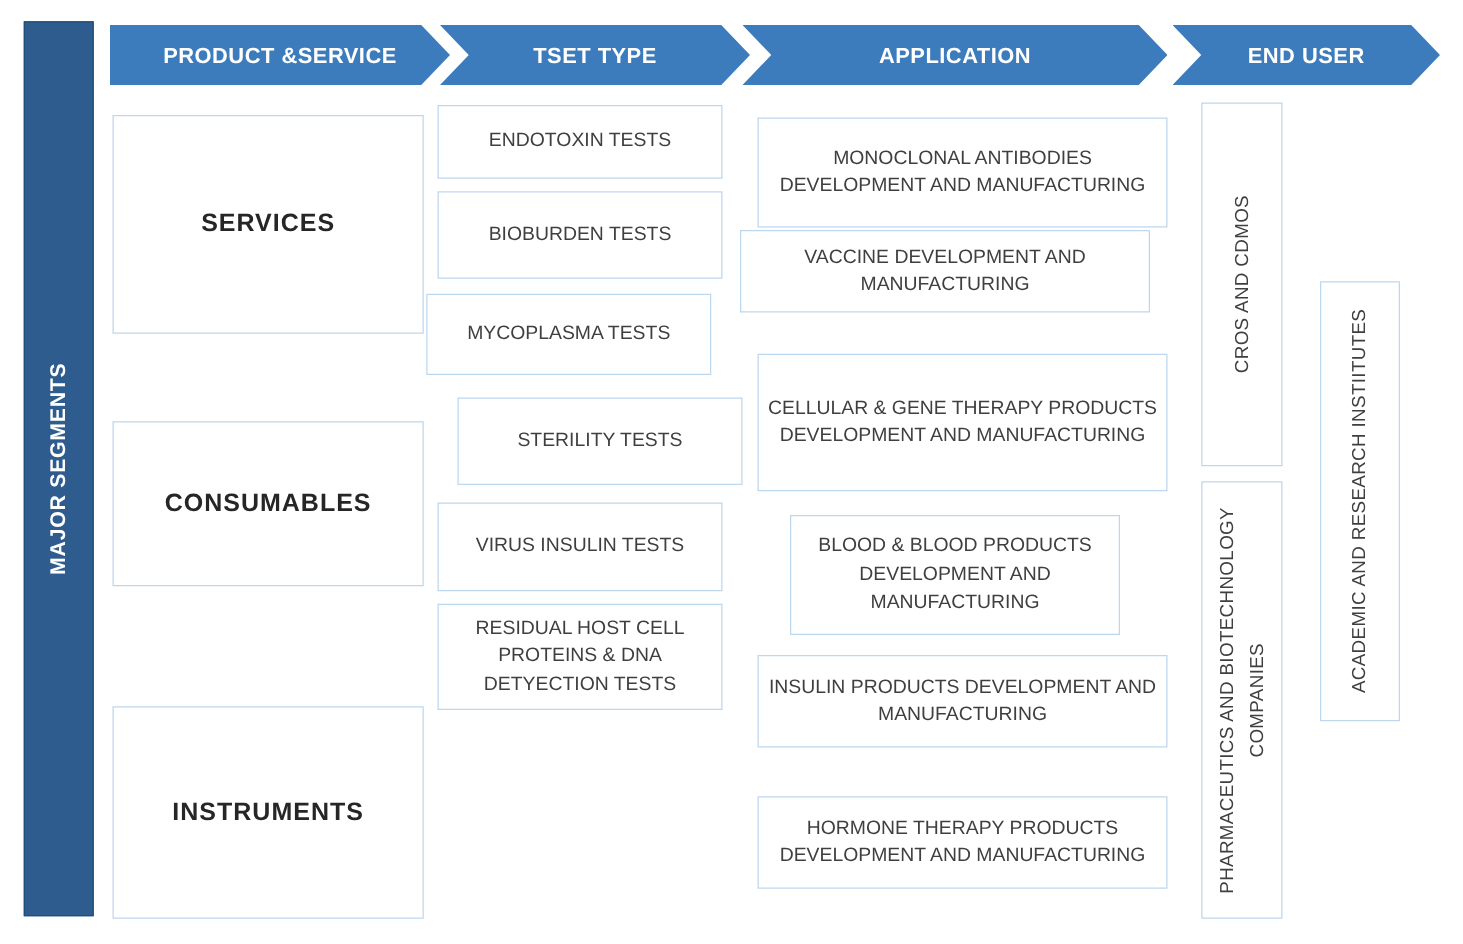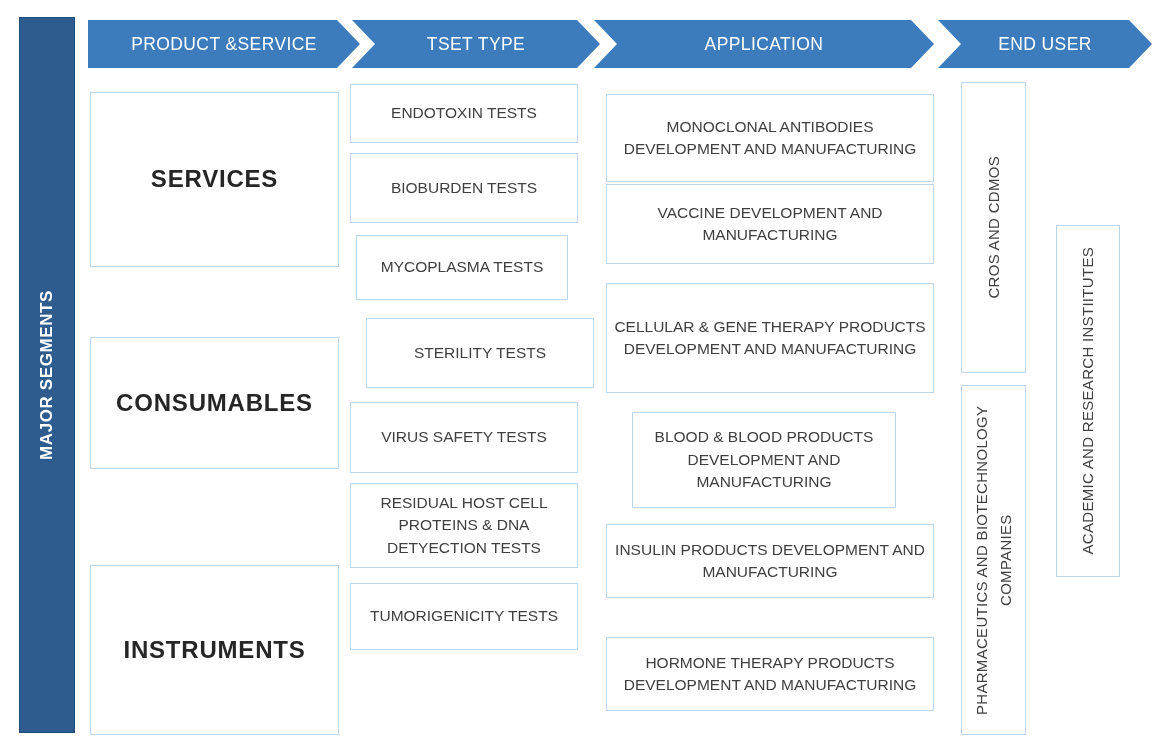--- a/index.html
+++ b/index.html
@@ -46,41 +46,41 @@
     position:absolute;top:20px;height:48px;
     background:var(--arrow-blue);
     display:flex;align-items:center;justify-content:center;
     clip-path:polygon(0 0, calc(100% - 23px) 0, 100% 50%, calc(100% - 23px) 100%, 0 100%, 23px 50%);
   }
   .arrow.first{
     clip-path:polygon(0 0, calc(100% - 23px) 0, 100% 50%, calc(100% - 23px) 100%, 0 100%);
   }
   .arrow span{
     color:var(--header-text);
-    font-weight:normal;
+    font-weight:bold;
     font-size:17.5px;
     letter-spacing:.4px;
     white-space:nowrap;
   }
   
   .box{
     position:absolute;
     background:#ffffff;
     border:1px solid var(--box-border);
     display:flex;align-items:center;justify-content:center;
     text-align:center;
     color:var(--text-dark);
     font-size:15.5px;
     line-height:1.45;
     padding:4px 0;
   }
   .box.segment{
     color:var(--segment-text);
     font-weight:bold;
-    font-size:24px;
+    font-size:20px;
     letter-spacing:.8px;
   }
   .box .vtext{
     max-height:100%;
     font-size:15px;
     line-height:1.6;
     letter-spacing:.3px;
   }
 </style>
 </head>
@@ -104,28 +104,27 @@
   <div class="arrow" style="left:938px;width:214px">
     <span>END USER</span>
   </div>
 
   <div class="box segment" style="left:90px;top:92px;width:249px;height:175px">SERVICES</div>
   <div class="box segment" style="left:90px;top:337px;width:249px;height:132px">CONSUMABLES</div>
   <div class="box segment" style="left:90px;top:565px;width:249px;height:170px">INSTRUMENTS</div>
 
   <div class="box" style="left:350px;top:84px;width:228px;height:59px">ENDOTOXIN TESTS</div>
   <div class="box" style="left:350px;top:153px;width:228px;height:70px">BIOBURDEN TESTS</div>
-  <div class="box" style="left:356px;top:235px;width:212px;height:65px">MYCOPLASMA TESTS</div>
+  <div class="box" style="left:341px;top:235px;width:228px;height:65px">MYCOPLASMA TESTS</div>
   <div class="box" style="left:366px;top:318px;width:228px;height:70px">STERILITY TESTS</div>
-  <div class="box" style="left:350px;top:402px;width:228px;height:71px">VIRUS SAFETY TESTS</div>
+  <div class="box" style="left:350px;top:402px;width:228px;height:71px">VIRUS INSULIN TESTS</div>
   <div class="box" style="left:350px;top:483px;width:228px;height:85px">RESIDUAL HOST CELL PROTEINS &amp; DNA DETYECTION TESTS</div>
-  <div class="box" style="left:350px;top:583px;width:228px;height:67px">TUMORIGENICITY TESTS</div>
 
   <div class="box" style="left:606px;top:94px;width:328px;height:88px">MONOCLONAL ANTIBODIES DEVELOPMENT AND MANUFACTURING</div>
-  <div class="box" style="left:606px;top:184px;width:328px;height:80px">VACCINE DEVELOPMENT AND MANUFACTURING</div>
+  <div class="box" style="left:592px;top:184px;width:328px;height:66px">VACCINE DEVELOPMENT AND MANUFACTURING</div>
   <div class="box" style="left:606px;top:283px;width:328px;height:110px">CELLULAR &amp; GENE THERAPY PRODUCTS DEVELOPMENT AND MANUFACTURING</div>
   <div class="box" style="left:632px;top:412px;width:264px;height:96px">BLOOD &amp; BLOOD PRODUCTS DEVELOPMENT AND MANUFACTURING</div>
   <div class="box" style="left:606px;top:524px;width:328px;height:74px">INSULIN PRODUCTS DEVELOPMENT AND MANUFACTURING</div>
   <div class="box" style="left:606px;top:637px;width:328px;height:74px">HORMONE THERAPY PRODUCTS DEVELOPMENT AND MANUFACTURING</div>
 
   <div class="box" style="left:961px;top:82px;width:65px;height:291px">
     <span class="vtext">CROS AND CDMOS</span>
   </div>
   <div class="box" style="left:961px;top:385px;width:65px;height:350px">
     <span class="vtext">PHARMACEUTICS AND BIOTECHNOLOGY COMPANIES</span>

